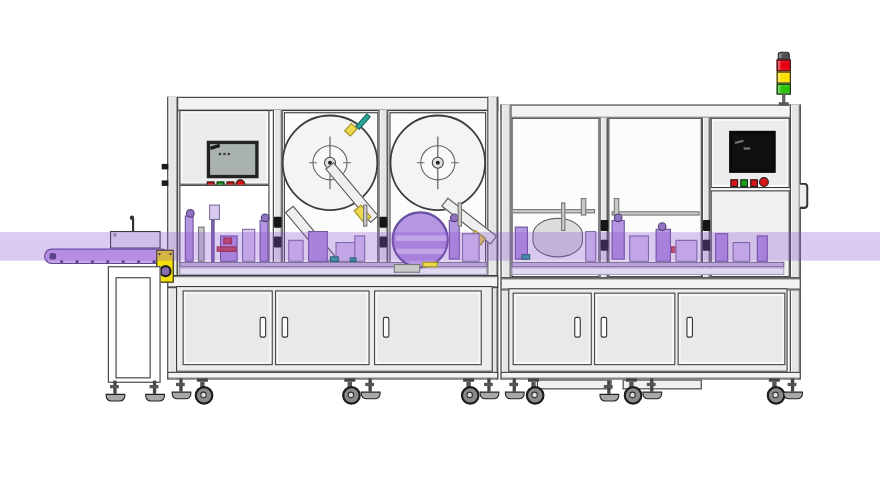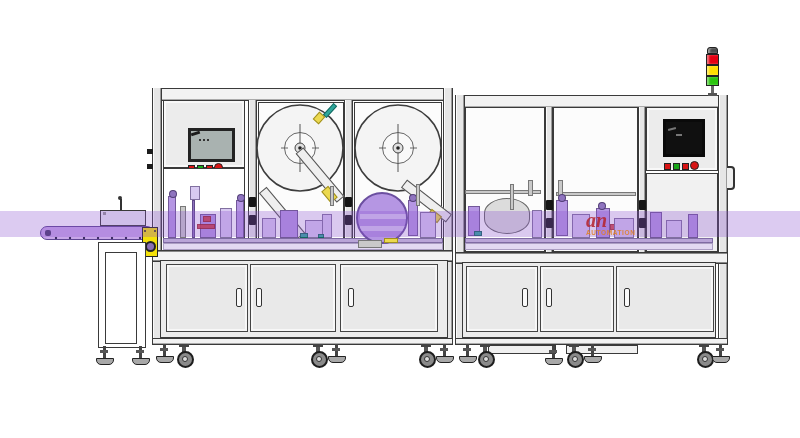--- a/index.html
+++ b/index.html
@@ -321,18 +321,14 @@
     <div class="abs sig" style="left:707px;top:47px;width:11px;height:7px;background:var(--sig_cap);border-radius:3px 3px 0 0;"></div>
     <div class="abs sig" style="left:706px;top:54px;width:13px;height:11px;background:var(--sig_red);"></div>
     <div class="abs sig" style="left:706px;top:65px;width:13px;height:11px;background:var(--sig_yellow);"></div>
     <div class="abs sig" style="left:706px;top:76px;width:13px;height:10px;background:var(--sig_green);"></div>
     <div class="abs" style="left:711px;top:86px;width:3px;height:9px;background:#666;"></div>
     <div class="abs" style="left:708px;top:93px;width:9px;height:3px;background:#555;"></div>
   </div>
 
   <div class="abs band" style="left:0;top:211px;width:800px;height:26px;z-index:50;"></div>
 
-  <div class="abs" style="left:586px;top:211px;width:84px;height:28px;z-index:60;opacity:.85;">
-    <div class="abs wm1" style="left:0;top:-1px;">an</div>
-    <div class="abs wm2" style="left:0;top:19px;">AUTOMATION</div>
-  </div>
 
 </div>
 
 </body></html>

